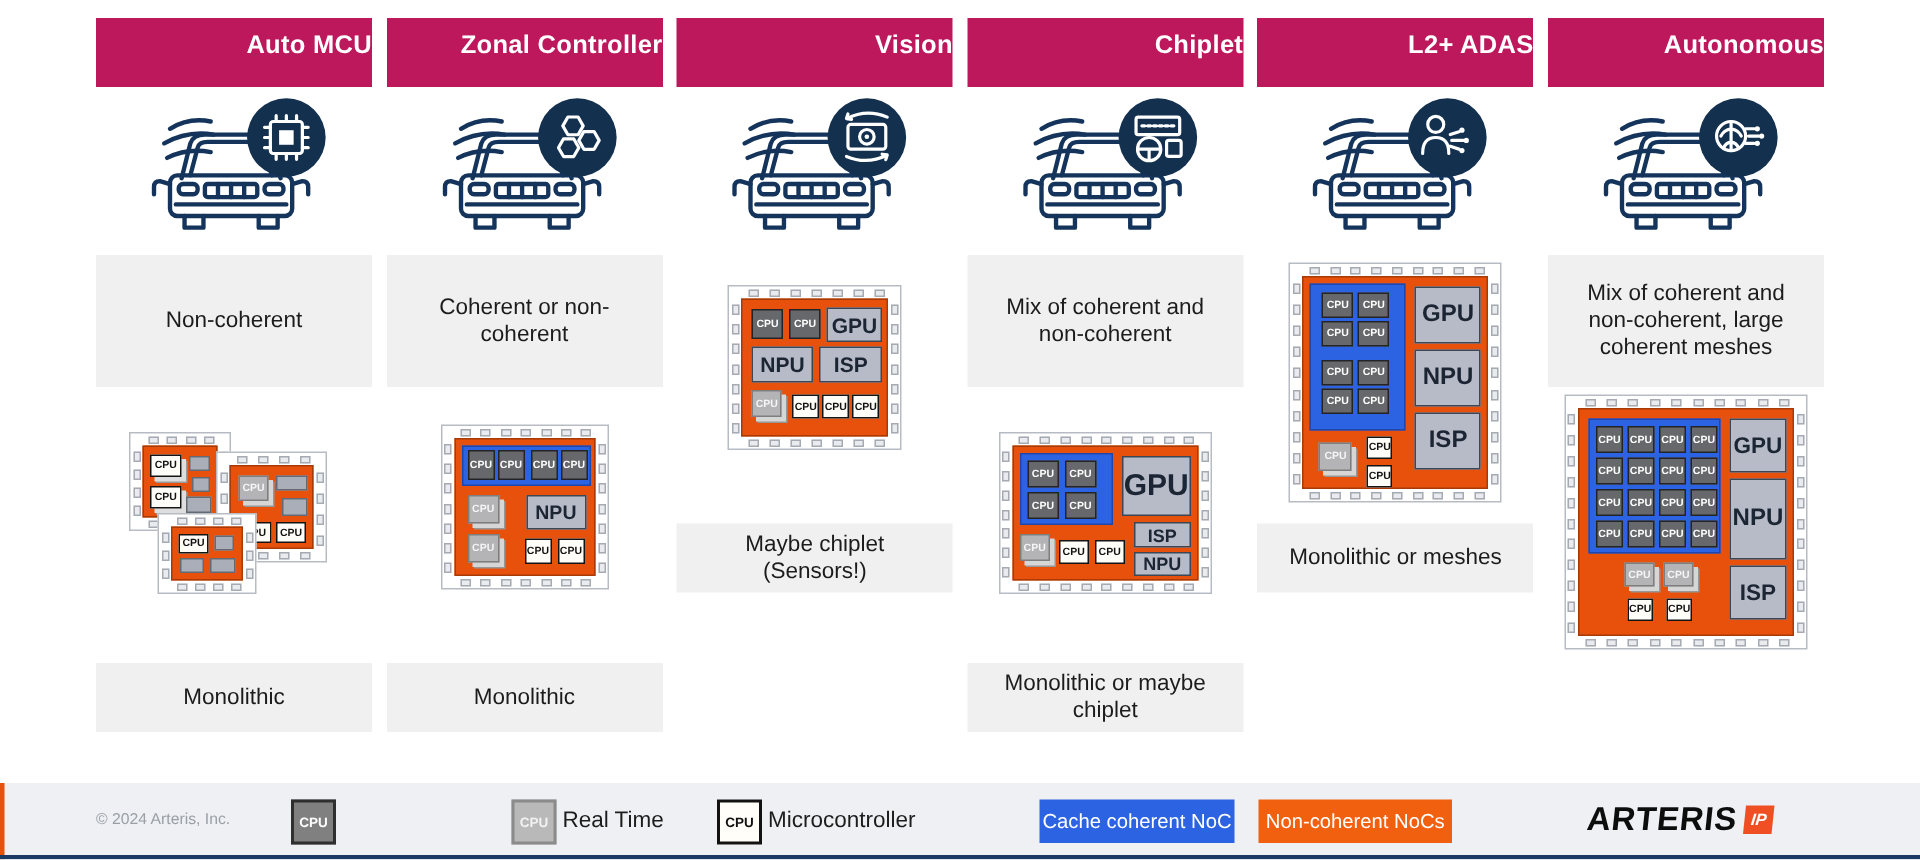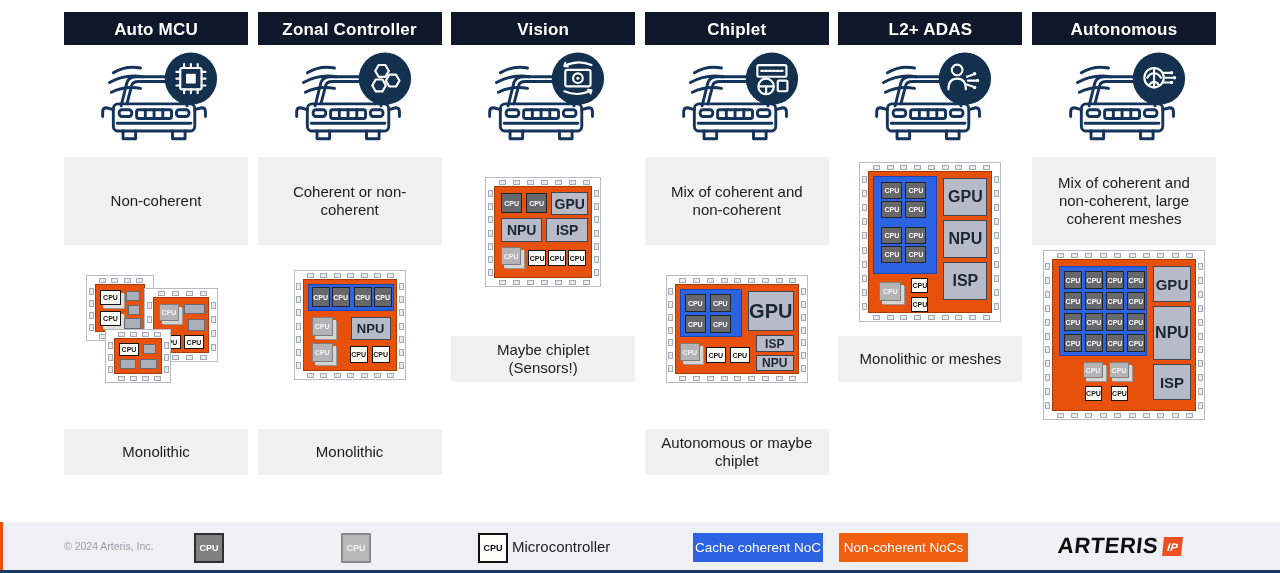--- a/index.html
+++ b/index.html
@@ -1,20 +1,20 @@
 <!DOCTYPE html>
 <html><head>
 <meta charset="utf-8">
 <style>
   html,body{margin:0;padding:0;background:#fff;font-family:"Liberation Sans",sans-serif;}
   #stage{position:relative;width:1280px;height:573px;background:#ffffff;overflow:hidden;}
   #columns{position:absolute;left:64px;top:12px;width:1152px;display:grid;
     grid-template-columns:repeat(6,184px);column-gap:9.6px;}
   .column{display:flex;flex-direction:column;}
-  .col-header{height:33px;line-height:35px;background:#0f172a;color:#fff;text-align:center;
+  .col-header{height:46px;line-height:35px;background:#be185d;color:#fff;text-align:right;
     font-size:17px;font-weight:bold;letter-spacing:.2px;}
   .icon-area{height:104px;display:flex;align-items:center;justify-content:center;padding-top:3px;}
   .info-box{background:#f0f0f0;display:flex;align-items:center;justify-content:center;
     text-align:center;font-size:15px;color:#1c1c1c;line-height:1.22;padding:0 13px;}
   .box1{height:88px;margin-top:5px;}
   .box2{height:46px;margin-top:2px;}
   .diagram{position:relative;height:178px;margin-top:4px;}
   .chip{position:absolute;background:#fff;border:1px solid #b7bcc4;box-sizing:border-box;}
   .die{position:absolute;left:8px;top:8px;right:8px;bottom:8px;background:#e8510c;
     border:1.5px solid #a83a06;box-sizing:border-box;}
@@ -363,21 +363,21 @@
               <div class="blk b-app" style="left: 34px; top: 30px; width: 21px; height: 18px;">CPU</div>
               <div class="blk b-ip" style="left: 72px; top: 6px; width: 46px; height: 40px; font-size: 20px;">GPU</div>
               <div class="blk b-ip" style="left: 80px; top: 50px; width: 38px; height: 17px; font-size: 12px;">ISP</div>
               <div class="blk b-ip" style="left: 80px; top: 70px; width: 38px; height: 16px; font-size: 12px;">NPU</div>
               <div class="blk b-rt" style="left: 4px; top: 58px; width: 20px; height: 18px;">CPU</div>
               <div class="blk b-mc" style="left: 30px; top: 62px; width: 20px; height: 16px;">CPU</div>
               <div class="blk b-mc" style="left: 54px; top: 62px; width: 20px; height: 16px;">CPU</div>
             </div>
           </div>
         </div>
-        <div class="info-box box2">Autonomous or maybe chiplet</div>
+        <div class="info-box box2">Monolithic or maybe chiplet</div>
       </div>
       <div class="column">
         <div class="col-header">L2+ ADAS</div>
         <div class="icon-area">
           <svg width="128" height="98" viewBox="0 0 132 100">
             <g fill="none" stroke="#14345c" stroke-width="3" stroke-linecap="round" stroke-linejoin="round">
               <path d="M22 22 q13 -8 28 -5 M18 32 q16 -9 34 -6 M20 42 q14 -7 30 -4"></path>
               <path d="M30 56 L36 32 Q38 26 46 26 L82 26 Q90 26 92 32 L98 56"></path>
               <path d="M36 54 L41 35 Q42 31 48 31 L80 31 Q86 31 87 35 L92 54"></path>
               <rect x="22" y="54" width="84" height="28" rx="5"></rect>
@@ -562,20 +562,21 @@
         </div>
       </div>
     </div>
 
   <div class="footer">
     <div class="copyright">© 2024 Arteris, Inc.</div>
 
     <div class="lg-sq lg-app" style="left:194px">CPU</div>
 
     <div class="lg-sq lg-rt" style="left:341px">CPU</div>
+    <div class="lg-label" style="left:375px">Real Time</div>
 
     <div class="lg-sq lg-mc" style="left:478px">CPU</div>
     <div class="lg-label" style="left:512px">Microcontroller</div>
 
     <div class="noc-badge" style="left:693px;width:130px;background:#2c63e2">Cache coherent NoC</div>
     <div class="noc-badge" style="left:839px;width:129px;background:#f1600f">Non-coherent NoCs</div>
 
     <div class="brand">
       <span class="brand-name">ARTERIS</span>
       <span class="brand-ip">IP</span>

